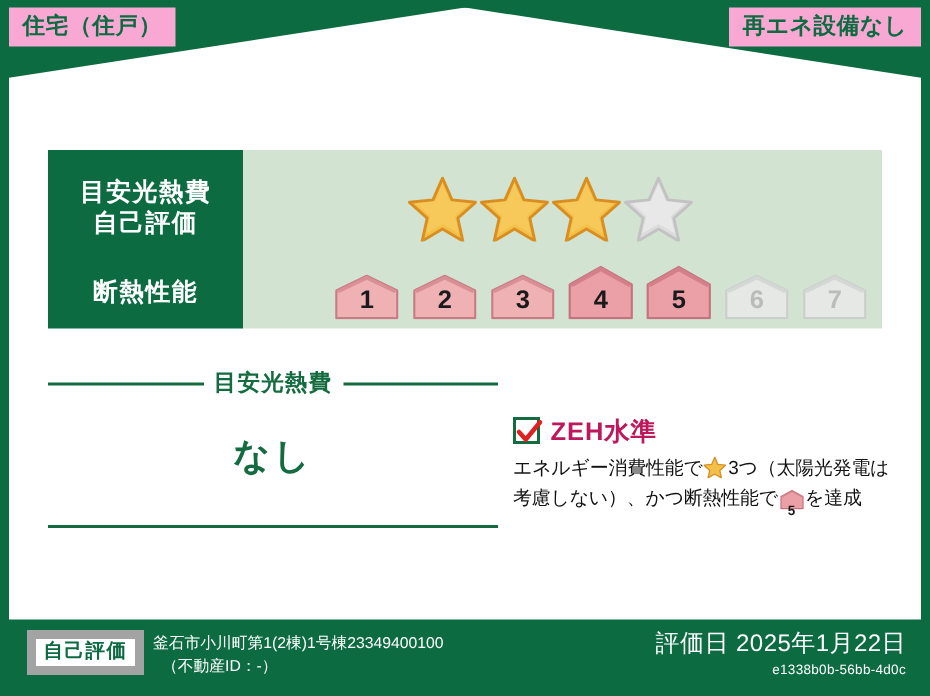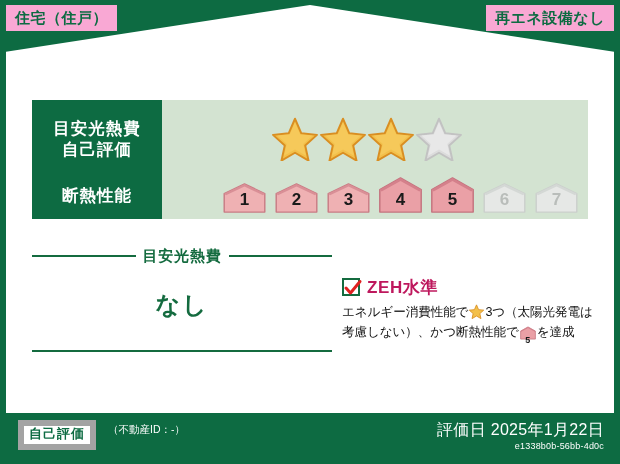--- a/index.html
+++ b/index.html
@@ -431,20 +431,21 @@
             </svg><span class="ih-num">5</span></span><span>を達成</span>
       </div>
     </div>
 
   </div>
 
   <div id="footer">
     <div id="footer-left">
       <span id="self-eval-badge">自己評価</span>
       <span id="footer-addr">
+        <span>釜石市小川町第1(2棟)1号棟23349400100</span>
         <span class="addr-sub">（不動産ID：-）</span>
       </span>
     </div>
     <div id="footer-right">
       <div id="eval-date">
         <span>評価日</span>
         <span>2025年1月22日</span>
       </div>
       <div id="eval-hash">e1338b0b-56bb-4d0c</div>
     </div>

